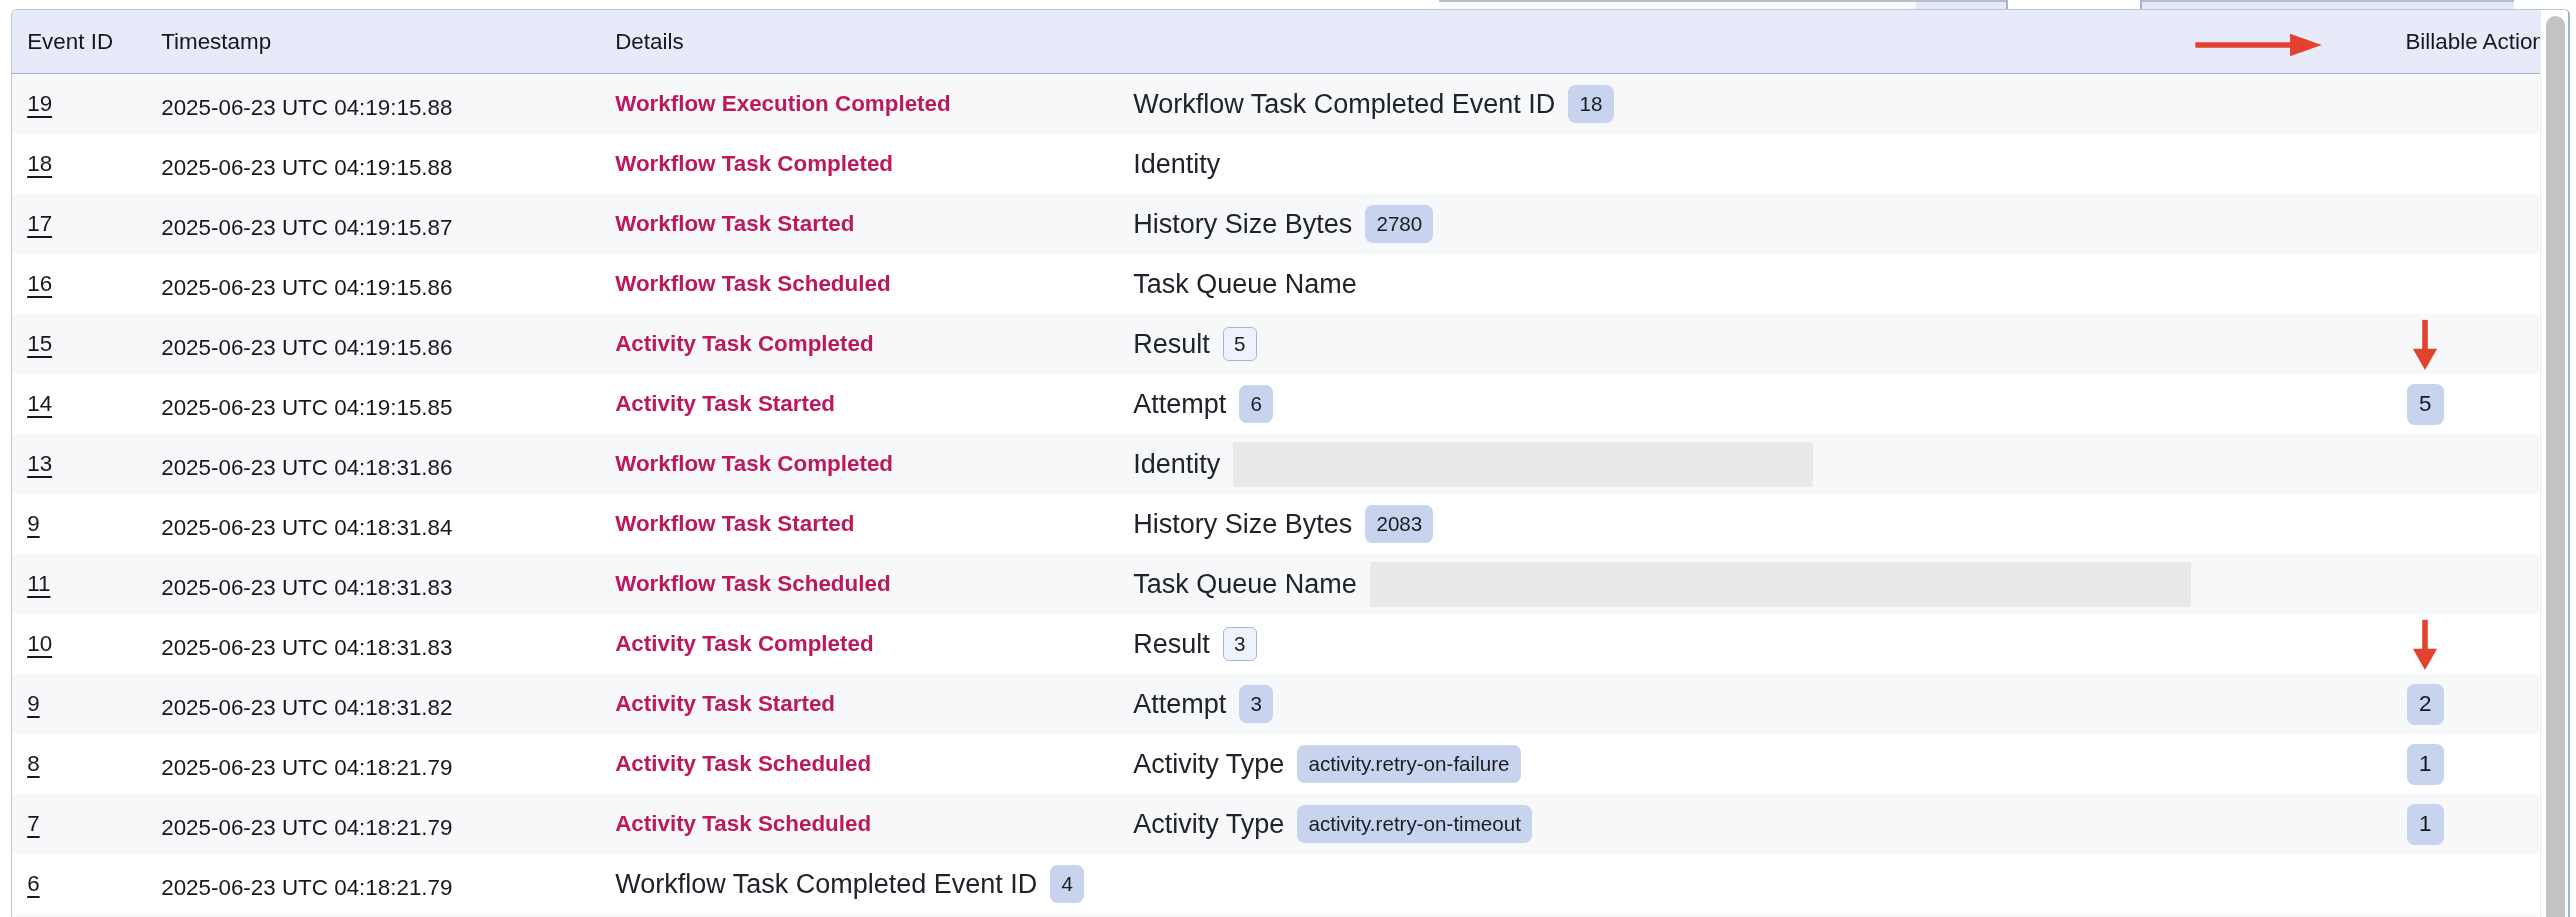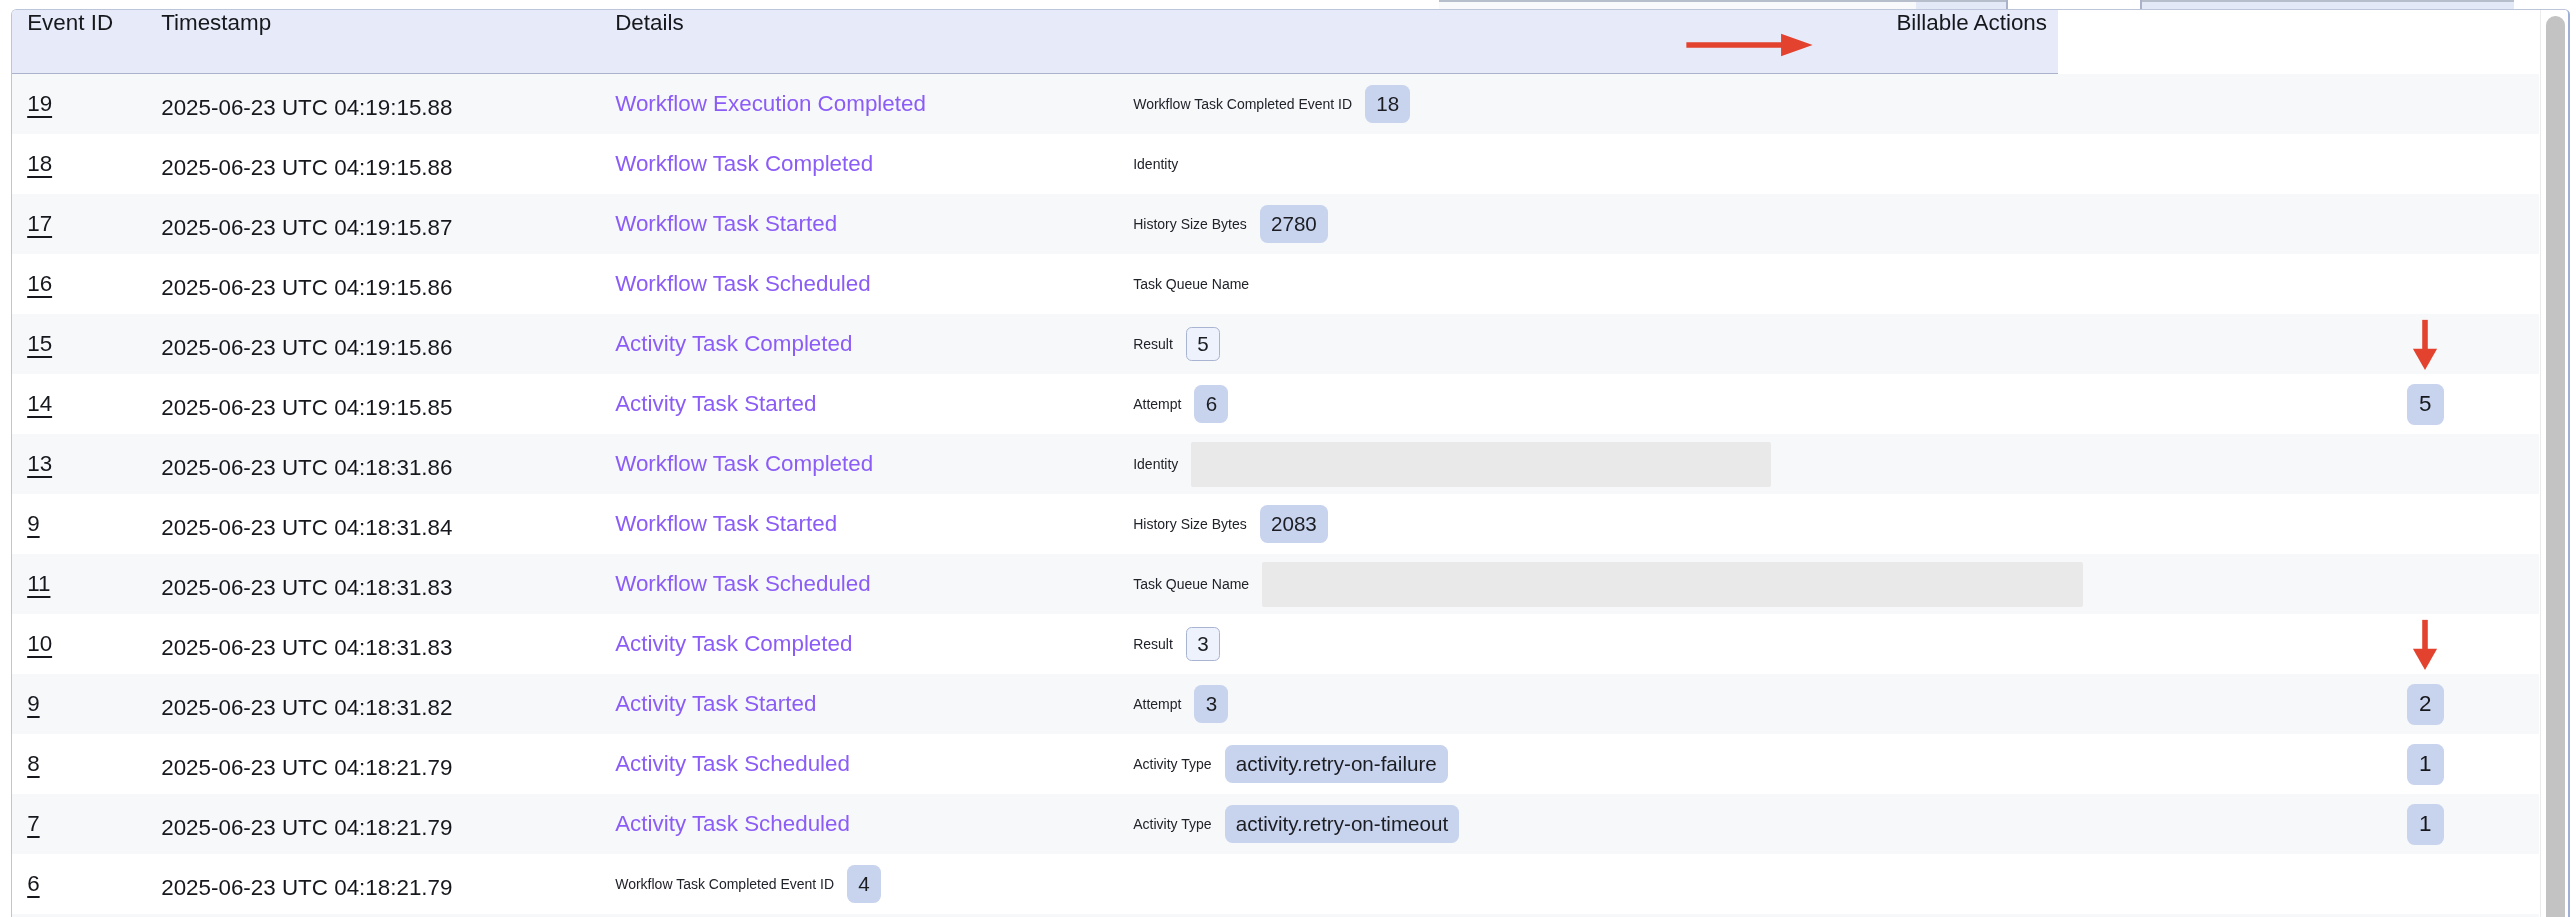--- a/index.html
+++ b/index.html
@@ -11,41 +11,41 @@
   .frag-a{left:1439px;width:477px;background:#f8f9fb;border-top:2.8px solid #b6bdcb;}
   .frag-b{left:1916px;width:90px;background:#e4e9f7;border-top:2.8px solid #b6bdcb;}
   .frag-c{left:2006px;width:136px;background:#ffffff;border-left:2.8px solid #a9b2c8;border-right:2.8px solid #a9b2c8;}
   .frag-d{left:2142px;width:372px;background:#e4e9f7;border-top:2.8px solid #b6bdcb;}
 
   
   .tablewrap{position:absolute;left:11.2px;top:9.3px;width:2559px;height:909px;
     background:#ffffff;border:1.9px solid var(--container_border);border-right:2.8px solid var(--container_border_right);
     border-bottom:none;border-radius:5.6px 5.6px 0 0;overflow:hidden;}
 
-  .hdr{position:relative;display:flex;align-items:flex-start;height:64px;width:2046px;
+  .hdr{position:relative;display:flex;align-items:center;height:64px;width:2555px;
     background:var(--header_bg);border-bottom:1.9px solid var(--header_border);
     font-size:22.4px;font-weight:500;color:var(--text);}
   .rows{position:relative;}
   .row{display:flex;align-items:center;height:60px;width:2527px;}
   .row.shaded{background:var(--row_alt_bg);}
   .partialrow{height:7.5px;width:2527px;background:var(--row_alt_bg);}
 
   .c{flex:none;display:flex;align-items:center;}
   .pad{flex:none;width:15px;}
   .c1{width:134px;}
   .c2{width:454px;}
   .c3{width:518px;}
   .c4{flex:1 1 auto;min-width:0;gap:13px;}
   .c5{width:228px;justify-content:center;position:relative;}
   .hdr .c5{justify-content:flex-end;padding-right:11.2px;}
 
   .eid{font-size:22.4px;color:var(--text);text-decoration:underline;text-underline-offset:4.7px;cursor:pointer;}
   .ts{font-size:22.4px;color:var(--text);margin-top:8px;}
-  .etype{font-size:22.4px;font-weight:400;color:#8b5cf6;}
-  .dlabel{font-size:14px;color:#21232a;white-space:nowrap;}
+  .etype{font-size:22.4px;font-weight:700;color:#be185d;}
+  .dlabel{font-size:27px;color:#21232a;white-space:nowrap;}
 
   .chip{background:var(--chip_bg);color:#1b1d22;border-radius:7.5px;padding:6.5px 11.2px;
     font-size:20.6px;line-height:1.2;white-space:nowrap;}
   .chip-outline{background:var(--chip_outline_bg);border:1.9px solid var(--chip_outline_border);
     color:#1b1d22;border-radius:5.6px;padding:3.7px 10.3px;font-size:20.6px;line-height:1.2;}
   .redacted{background:var(--redacted_bg);height:45px;border-radius:1.9px;}
 
   .bchip{background:var(--chip_bg);color:#16181d;border-radius:7.5px;width:37px;height:41px;
     display:flex;align-items:center;justify-content:center;font-size:22.4px;}
 

